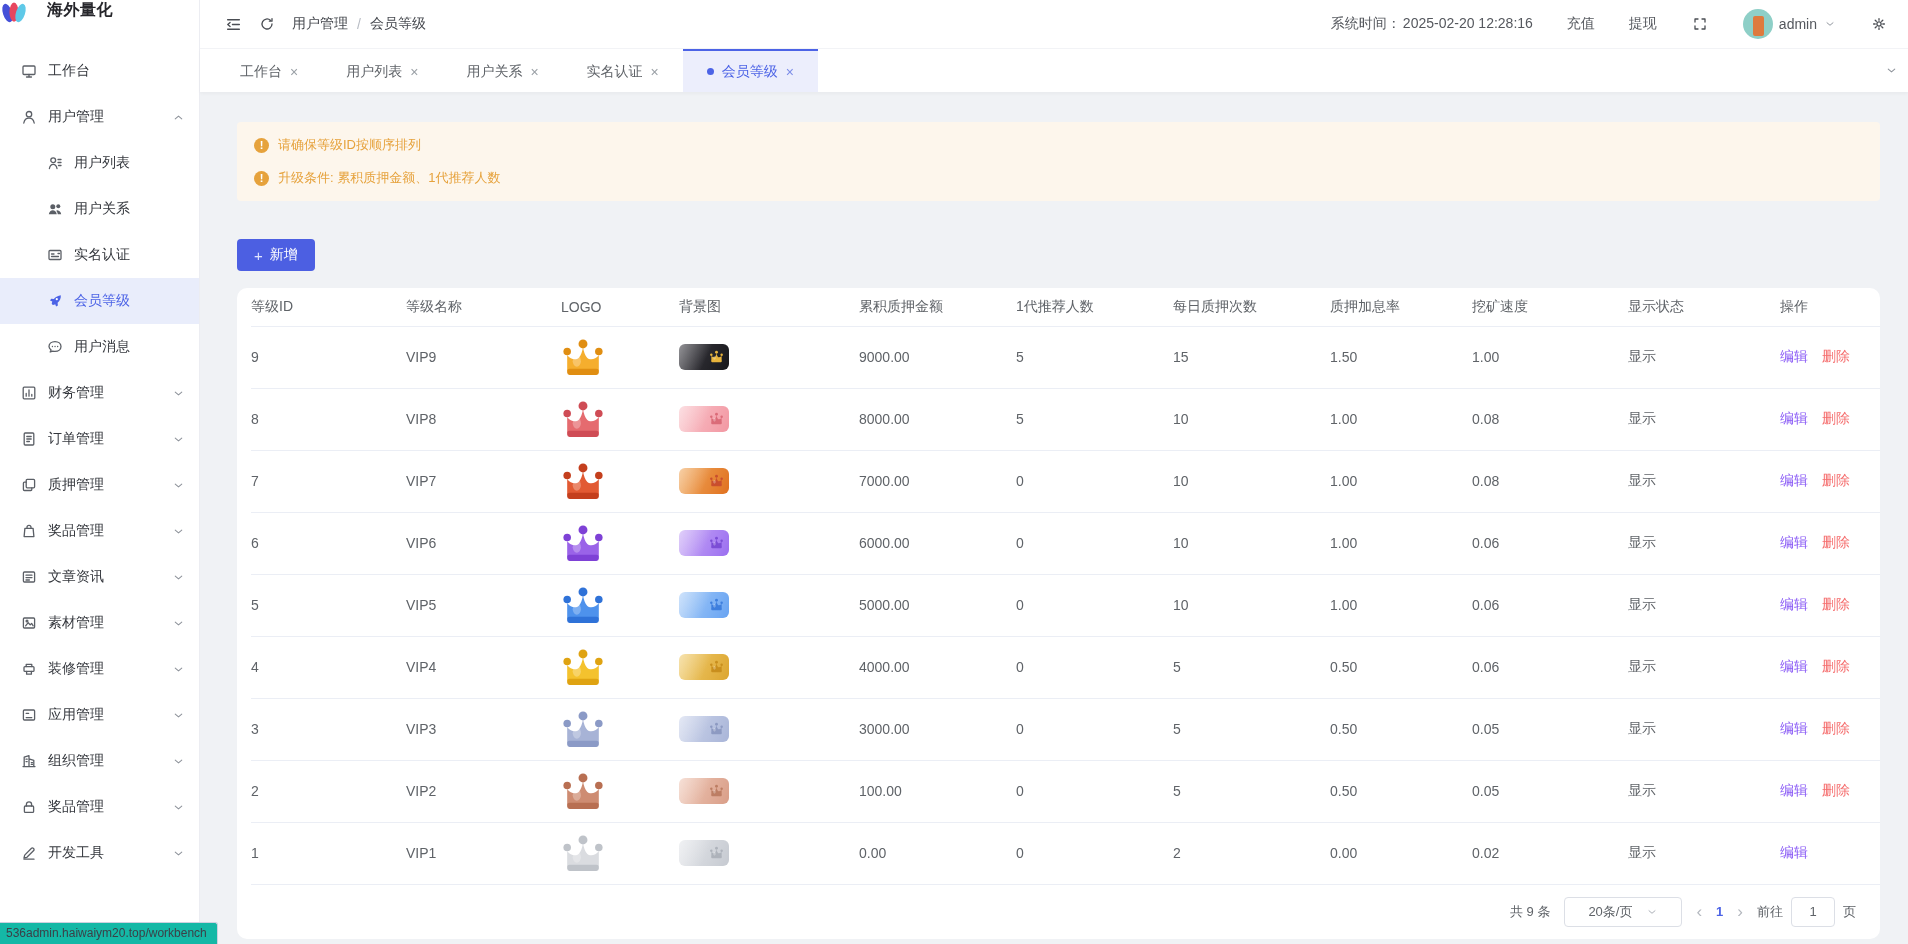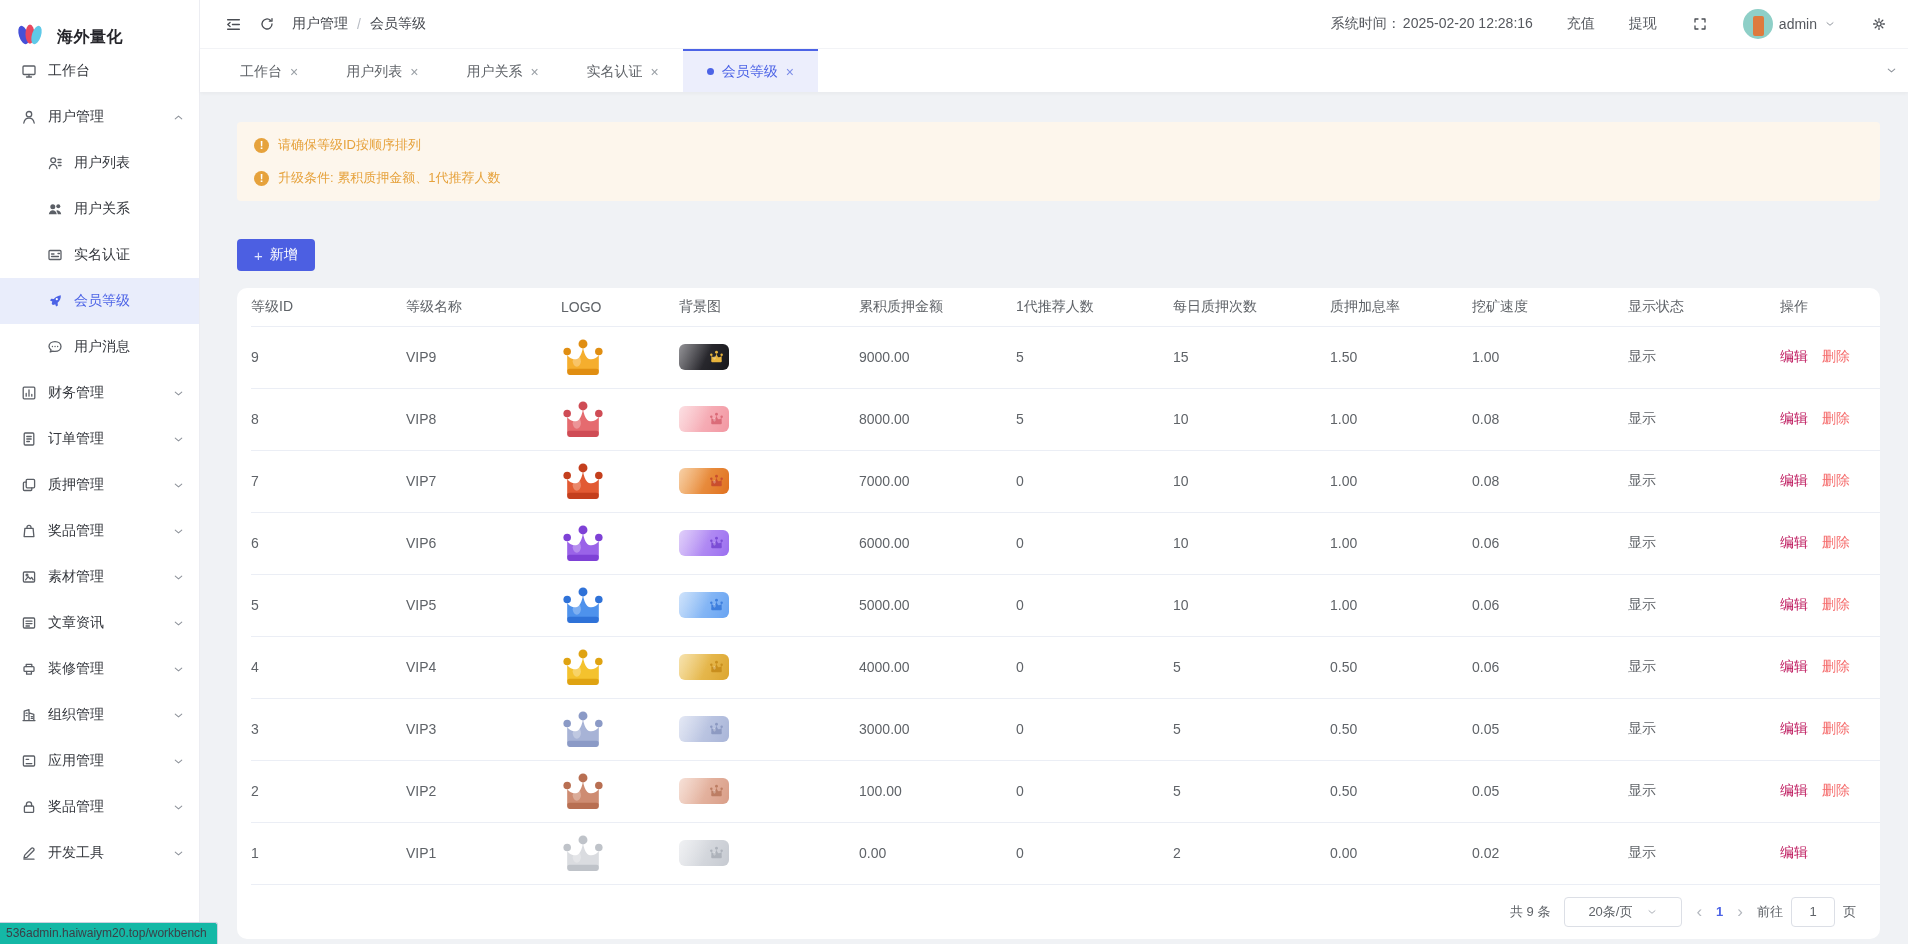--- a/index.html
+++ b/index.html
@@ -6,21 +6,21 @@
   html,body { width:1908px; height:944px; overflow:hidden; }
   body { font-family:"Liberation Sans","DejaVu Sans",sans-serif; font-size:14px; color:#303133; background:#f0f2f5; }
   svg { display:block; }
   .ico { display:inline-flex; align-items:center; justify-content:center; }
   .ico svg { stroke:currentColor; fill:none; stroke-width:1.3; stroke-linecap:round; stroke-linejoin:round; }
 
   .app { display:flex; height:944px; }
 
   
   .sidebar { width:200px; background:#fff; border-right:1px solid #ecedf2; flex-shrink:0; display:flex; flex-direction:column; }
-  .logo-row { height:48px; display:flex; align-items:flex-end; padding-left:16px; gap:13px; flex-shrink:0; }
+  .logo-row { height:48px; display:flex; align-items:flex-start; gap:19px; flex-shrink:0; }
   .logo-text { font-weight:bold; font-size:16px; color:#26262b; letter-spacing:.5px; }
   .menu { flex:1; overflow:hidden; }
   .menu-item { height:46px; display:flex; align-items:center; padding:0 14px 0 20px; cursor:pointer; color:#34373d; }
   .menu-item.child { padding-left:46px; }
   .menu-item.active { background:#e9edfb; color:#4c63e6; }
   .mi-icon { width:18px; height:18px; margin-right:10px; color:#5b5f66; display:flex; align-items:center; justify-content:center; }
   .menu-item.active .mi-icon { color:#4c63e6; }
   .mi-label { flex:1; }
   .mi-arrow { color:#8e939b; width:14px; height:14px; }
   .mi-arrow.up svg { transform:rotate(180deg); }
@@ -56,21 +56,21 @@
   .alert-ico { width:15px; height:15px; min-width:15px; border-radius:50%; background:#e6a23c; color:#fff; font-size:11px; font-weight:bold; display:flex; align-items:center; justify-content:center; line-height:1; }
   .add-btn { margin-top:38px; height:32px; padding:0 17px; background:#4c5fe2; color:#fff; border:none; border-radius:4px; font-size:14px; display:inline-flex; align-items:center; gap:7px; cursor:pointer; font-family:inherit; }
   .add-plus { font-size:15px; line-height:1; color:#dfe4ff; }
 
   .table-card { margin-top:17px; background:#fff; border-radius:10px; padding-left:14px; }
   table { width:100%; border-collapse:collapse; table-layout:fixed; }
   th { height:38px; text-align:left; font-weight:400; color:#5f6368; border-bottom:1px solid #ebeef5; }
   td { height:62px; border-bottom:1px solid #ebeef5; color:#5f6368; }
   .bgcard { width:50px; height:26px; border-radius:6px; position:relative; }
   .bgcrown { position:absolute; right:5px; top:6px; }
-  .link-edit { color:#be185d; cursor:pointer; margin-right:14px; }
+  .link-edit { color:#8b5cf6; cursor:pointer; margin-right:14px; }
   .link-del { color:#f56c6c; cursor:pointer; }
 
   .pagination { height:54px; display:flex; align-items:center; justify-content:flex-end; gap:14px; color:#5f6368; font-size:13px; padding-right:24px; }
   .page-size { width:118px; height:30px; border:1px solid #dcdfe6; border-radius:4px; display:flex; align-items:center; justify-content:center; gap:14px; cursor:pointer; background:#fff; }
   .ps-caret { width:12px; height:12px; color:#a8adb5; }
   .pg-arrow { color:#b4b8bf; font-size:17px; cursor:pointer; line-height:1; }
   .pg-num { color:#4c63e6; font-weight:bold; cursor:pointer; }
   .goto-wrap { display:flex; align-items:center; gap:8px; }
   .goto-input { width:44px; height:30px; border:1px solid #dcdfe6; border-radius:4px; text-align:center; font-size:13px; color:#5f6368; font-family:inherit; }
 
@@ -221,81 +221,81 @@
           <span class="ico mi-arrow">
             <svg width="13" height="13" viewBox="0 0 16 16">
               <path d="M4 6.3l4 3.4 4-3.4"></path>
             </svg>
           </span>
         </div>
         <div class="menu-item">
           <span class="ico mi-icon">
             <svg width="16" height="16" viewBox="0 0 16 16">
               <rect x="2.4" y="3" width="11.2" height="10" rx="1"></rect>
+              <path d="M5 6.2h6M5 8.6h6M5 11h3.4"></path>
+            </svg>
+          </span>
+          <span class="mi-label">文章资讯</span>
+          <span class="ico mi-arrow">
+            <svg width="13" height="13" viewBox="0 0 16 16">
+              <path d="M4 6.3l4 3.4 4-3.4"></path>
+            </svg>
+          </span>
+        </div>
+        <div class="menu-item">
+          <span class="ico mi-icon">
+            <svg width="16" height="16" viewBox="0 0 16 16">
+              <rect x="2.4" y="3" width="11.2" height="10" rx="1"></rect>
               <path d="M4.6 10.8l2.6-3.1 2 2.2 1.4-1.5 1.6 2.4"></path>
               <circle cx="6" cy="6" r=".9"></circle>
             </svg>
           </span>
           <span class="mi-label">素材管理</span>
           <span class="ico mi-arrow">
             <svg width="13" height="13" viewBox="0 0 16 16">
               <path d="M4 6.3l4 3.4 4-3.4"></path>
             </svg>
           </span>
         </div>
         <div class="menu-item">
           <span class="ico mi-icon">
             <svg width="16" height="16" viewBox="0 0 16 16">
-              <rect x="2.4" y="3" width="11.2" height="10" rx="1"></rect>
-              <path d="M5 6.2h6M5 8.6h6M5 11h3.4"></path>
-            </svg>
-          </span>
-          <span class="mi-label">文章资讯</span>
-          <span class="ico mi-arrow">
-            <svg width="13" height="13" viewBox="0 0 16 16">
-              <path d="M4 6.3l4 3.4 4-3.4"></path>
-            </svg>
-          </span>
-        </div>
-        <div class="menu-item">
-          <span class="ico mi-icon">
-            <svg width="16" height="16" viewBox="0 0 16 16">
               <rect x="3" y="5.6" width="10" height="4.8" rx="1"></rect>
               <path d="M5.2 5.6V3.4h5.6v2.2M5.6 10.4v2.8h4.8v-2.8"></path>
             </svg>
           </span>
           <span class="mi-label">装修管理</span>
           <span class="ico mi-arrow">
             <svg width="13" height="13" viewBox="0 0 16 16">
               <path d="M4 6.3l4 3.4 4-3.4"></path>
             </svg>
           </span>
         </div>
         <div class="menu-item">
           <span class="ico mi-icon">
             <svg width="16" height="16" viewBox="0 0 16 16">
+              <rect x="2.4" y="3" width="11.2" height="10" rx="1"></rect>
+              <path d="M5.2 10.6h5.6M5.2 6.4h2.4"></path>
+            </svg>
+          </span>
+          <span class="mi-label">应用管理</span>
+          <span class="ico mi-arrow">
+            <svg width="13" height="13" viewBox="0 0 16 16">
+              <path d="M4 6.3l4 3.4 4-3.4"></path>
+            </svg>
+          </span>
+        </div>
+        <div class="menu-item">
+          <span class="ico mi-icon">
+            <svg width="16" height="16" viewBox="0 0 16 16">
               <path d="M3.2 13.6V4.2L8 2.6v11M8 5.8l4.8 1.5v6.3M2 13.6h12"></path>
               <path d="M5 6.2h1.2M5 8.6h1.2M10.3 9.6h1.2M10.3 11.4h1.2"></path>
             </svg>
           </span>
           <span class="mi-label">组织管理</span>
-          <span class="ico mi-arrow">
-            <svg width="13" height="13" viewBox="0 0 16 16">
-              <path d="M4 6.3l4 3.4 4-3.4"></path>
-            </svg>
-          </span>
-        </div>
-        <div class="menu-item">
-          <span class="ico mi-icon">
-            <svg width="16" height="16" viewBox="0 0 16 16">
-              <rect x="2.4" y="3" width="11.2" height="10" rx="1"></rect>
-              <path d="M5.2 10.6h5.6M5.2 6.4h2.4"></path>
-            </svg>
-          </span>
-          <span class="mi-label">应用管理</span>
           <span class="ico mi-arrow">
             <svg width="13" height="13" viewBox="0 0 16 16">
               <path d="M4 6.3l4 3.4 4-3.4"></path>
             </svg>
           </span>
         </div>
         <div class="menu-item">
           <span class="ico mi-icon">
             <svg width="16" height="16" viewBox="0 0 16 16">
               <rect x="3.4" y="7" width="9.2" height="6.4" rx="1"></rect>

